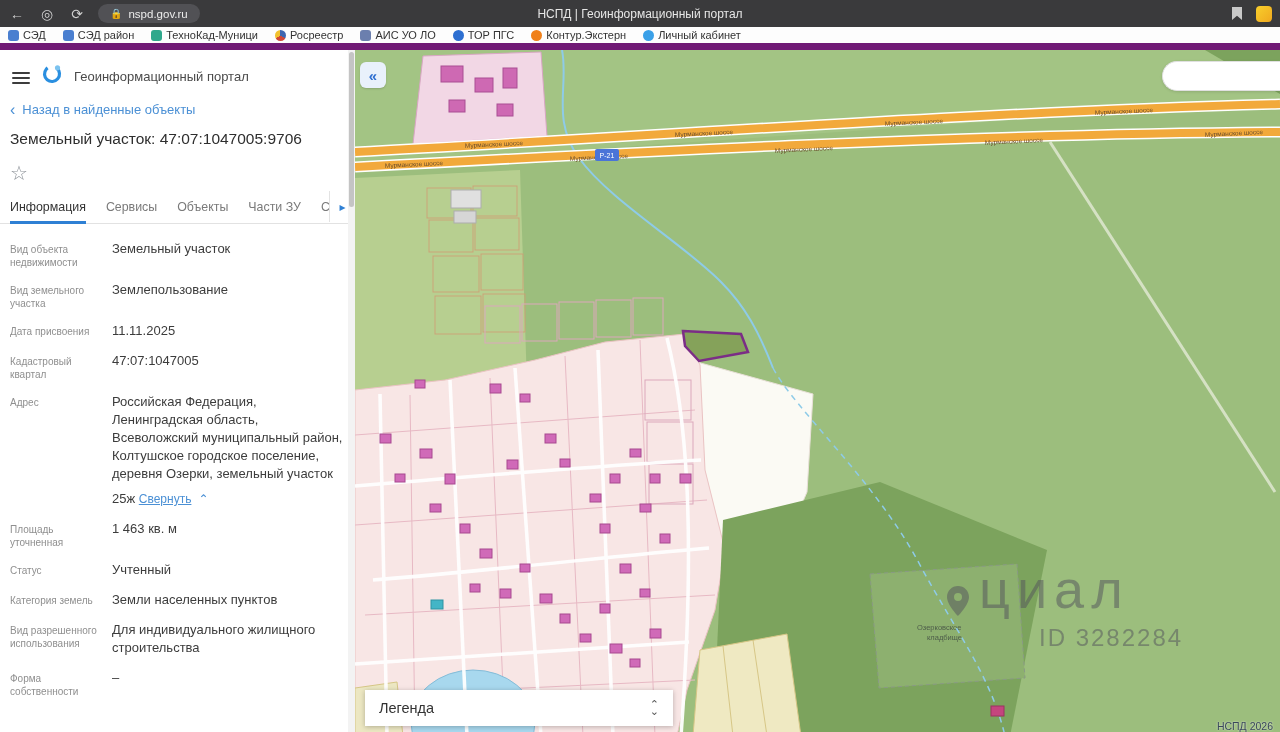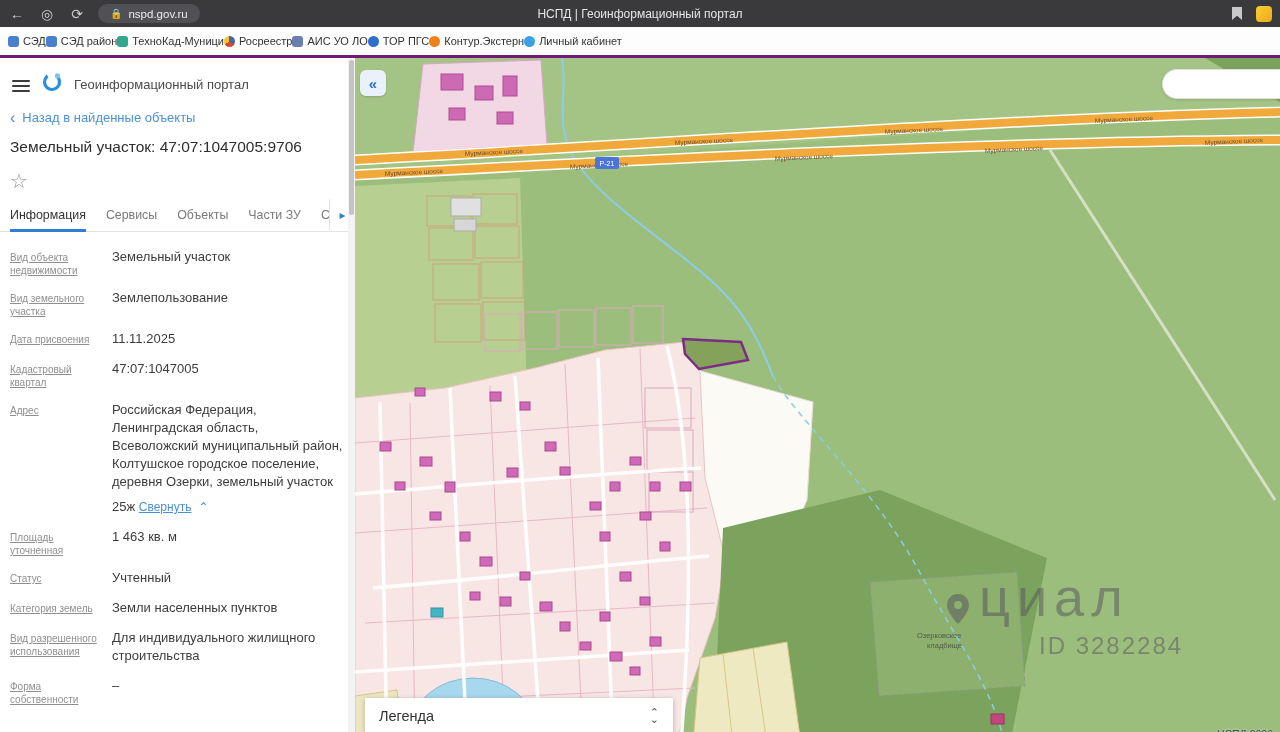--- a/index.html
+++ b/index.html
@@ -9,21 +9,21 @@
   .browser-bar { height:27px; background:#3a3a3c; display:flex; align-items:center; padding:0 8px; gap:12px; position:relative; color:#ddd; }
   .chrome-icon { font-size:14px; color:#cfcfcf; width:18px; text-align:center; cursor:pointer; }
   .url-pill { display:flex; align-items:center; gap:6px; background:#515155; border-radius:11px; height:19px; padding:0 12px; font-size:11.5px; color:#ececec; }
   .lock-glyph { font-size:10px; color:#bdbdbd; }
   .tab-title { position:absolute; left:50%; transform:translateX(-50%); font-size:12px; color:#e6e6e6; white-space:nowrap; }
   .chrome-right { margin-left:auto; display:flex; align-items:center; gap:14px; }
   .bookmark-flag { width:10px; height:13px; background:#c9c9c9; clip-path:polygon(0 0,100% 0,100% 100%,50% 68%,0 100%); }
   .profile-chip { width:16px; height:16px; border-radius:4px; background:linear-gradient(135deg,#f8cf2c,#f0a81e); }
 
   
-  .bookmarks-bar { height:19px; background:#fdfdfd; border-bottom:3px solid #701a75; display:flex; align-items:center; padding:14px 8px; font-size:11px; color:#333; }
+  .bookmarks-bar { height:19px; background:#fdfdfd; border-bottom:7px solid #701a75; display:flex; align-items:center; padding:8px 8px; gap:17px; font-size:11px; color:#333; }
   .bm { display:flex; align-items:center; gap:4px; cursor:pointer; white-space:nowrap; }
   .fav { width:11px; height:11px; border-radius:3px; flex:none; }
   .fav.f1,.fav.f2 { background:#4a7fd0; }
   .fav.f3 { background:#2fa88c; }
   .fav.f4 { background:conic-gradient(#3e66b0 0 33%, #d14836 33% 66%, #f2c12e 66% 100%); border-radius:50%; }
   .fav.f5 { background:#6b7fae; }
   .fav.f6 { background:#2d6fd1; border-radius:50%; }
   .fav.f7 { background:#f08019; border-radius:50%; }
   .fav.f8 { background:#3aa0e8; border-radius:50%; }
 
@@ -41,21 +41,21 @@
   .back-chevron { font-size:16px; line-height:12px; }
   .obj-title { margin:13px 10px 0; font-size:15.5px; color:#2e2e2e; }
   .star-btn { margin:13px 10px 6px; font-size:20px; color:#8f949a; cursor:pointer; width:22px; }
   .tabs { display:flex; align-items:flex-end; gap:20px; padding-left:10px; border-bottom:1px solid #e2e2e2; height:33px; position:relative; margin-top:4px;text-align:right; }
   .tab { font-size:12.4px; color:#7a7a7a; padding-bottom:9px; position:relative; white-space:nowrap; cursor:pointer; }
   .tab.active { color:#333; }
   .tab.active::after { content:""; position:absolute; left:0; right:0; bottom:-1px; height:3px; background:#2f80d4; }
   .tabs-more { position:absolute; right:0; top:0; bottom:1px; width:26px; background:#fff; border-left:1px solid #e3e3e3; display:flex; align-items:center; justify-content:center; color:#2f80d4; font-size:12px; cursor:pointer; }
   .fields { padding:16px 10px 0; }
   .field { display:flex; margin-bottom:12px; }
-  .field .lbl { width:102px; min-width:102px; padding-right:6px; font-size:10px; line-height:13px; color:#8f8f8f; padding-top:3px;text-decoration:underline; }
+  .field .lbl { width:102px; min-width:102px; padding-right:6px; font-size:10px; line-height:13px; color:#8f8f8f; padding-top:3px; }
   .field .val { font-size:13px; line-height:18px; color:#3c3c3c; }
   .collapse-link { display:inline-flex; align-items:center; gap:7px; margin-top:7px; color:#4b90d5; font-size:12px; cursor:pointer; }
   .collapse-link .txt { text-decoration:underline; }
   .collapse-link .caret { font-size:12px; }
   .panel-scrollbar { position:absolute; right:0; top:0; width:7px; height:100%; background:#f3f3f3; }
   .panel-scrollbar .thumb { position:absolute; left:1px; top:2px; width:5px; height:155px; border-radius:3px; background:#c4c4c4; }
 
   
   .map svg.basemap { display:block; }
   .map-collapse-btn { position:absolute; left:5px; top:12px; width:26px; height:26px; border-radius:6px; background:#e9f1fb; color:#2f6fd0; font-size:15px; font-weight:bold; display:flex; align-items:center; justify-content:center; cursor:pointer; box-shadow:0 1px 2px rgba(0,0,0,.15); }

